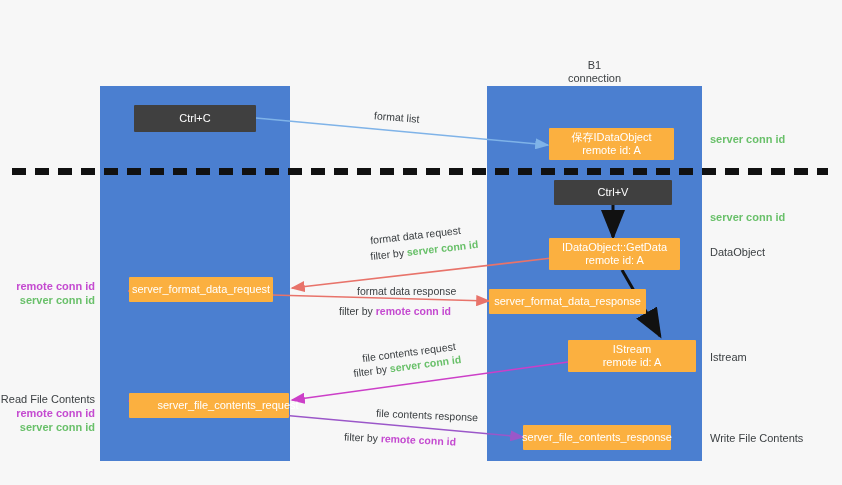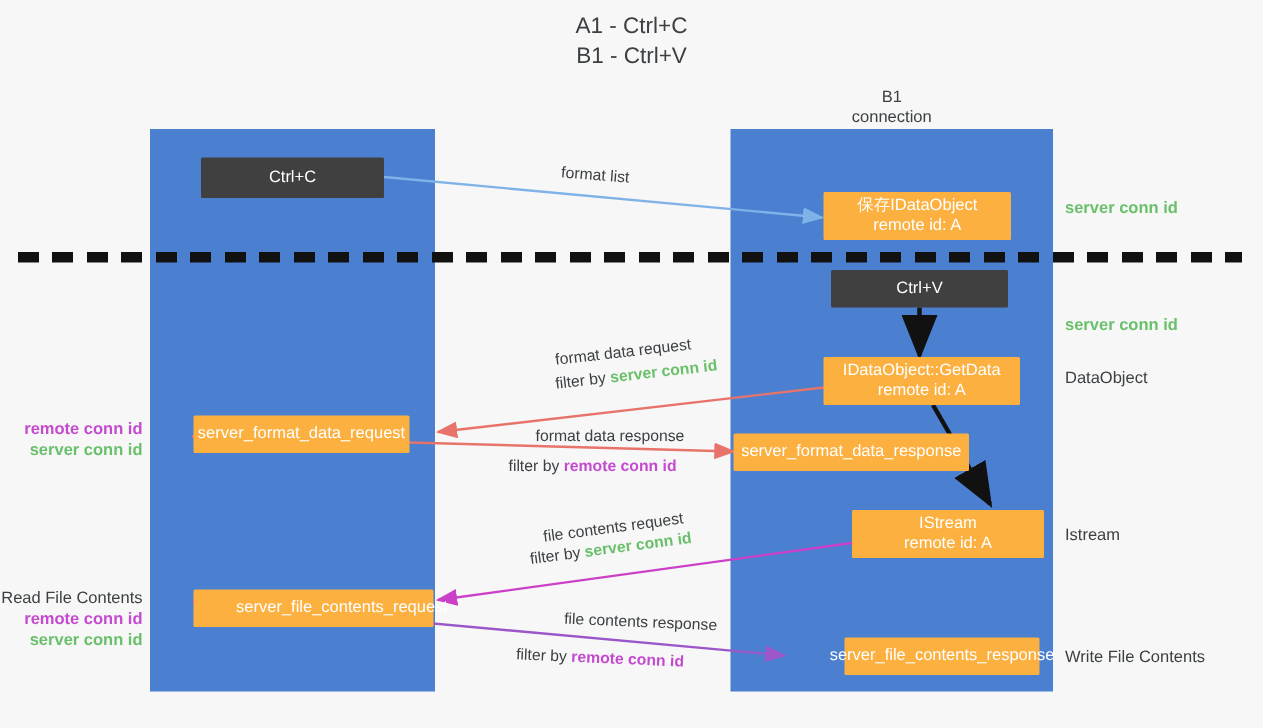--- a/index.html
+++ b/index.html
@@ -110,22 +110,20 @@
     width: 842px; height: 485px;
     z-index: 5;
     pointer-events: none;
   }
 </style>
 </head>
 <body>
 
 <div id="stage">
 
-  <div class="title">A1 - Ctrl+C
-B1 - Ctrl+V</div>
 
   <div class="lane-header b1">B1
 connection</div>
 
   <div class="lane a1"></div>
   <div class="lane b1"></div>
 
   <svg class="edges" viewBox="0 0 842 485">
     <defs>
       <marker id="ah-blue" markerWidth="9" markerHeight="7" refX="8" refY="3.5" orient="auto">
@@ -174,21 +172,21 @@
 
   <div class="node orange" style="left:129px; top:277px; width:144px; height:25px;">server_format_data_request</div>
 
   <div class="node orange" style="left:489px; top:289px; width:157px; height:25px;">server_format_data_response</div>
 
   <div class="node orange" style="left:568px; top:340px; width:128px; height:32px;">IStream
 remote id: A</div>
 
   <div class="node orange" style="left:129px; top:393px; width:160px; height:25px;padding-left:38px;">server_file_contents_request</div>
 
-  <div class="node orange" style="left:523px; top:425px; width:130px; height:25px;margin-left:40px;">server_file_contents_response</div>
+  <div class="node orange" style="left:523px; top:425px; width:148px; height:25px;">server_file_contents_response</div>
 
   <div class="edge-label" style="left:374px; top:110px; transform:rotate(4.5deg);">format list</div>
 
   <div class="edge-label" style="left:370px; top:228px; transform:rotate(-6.5deg);">format data request</div>
   <div class="edge-label" style="left:370px; top:243px; transform:rotate(-6.5deg);"><span>filter by </span><span class="g">server conn id</span></div>
 
   <div class="edge-label" style="left:357px; top:284px;">format data response</div>
   <div class="edge-label" style="left:339px; top:304px;"><span>filter by </span><span class="m">remote conn id</span></div>
 
   <div class="edge-label" style="left:362px; top:345px; transform:rotate(-7.5deg);">file contents request</div>

